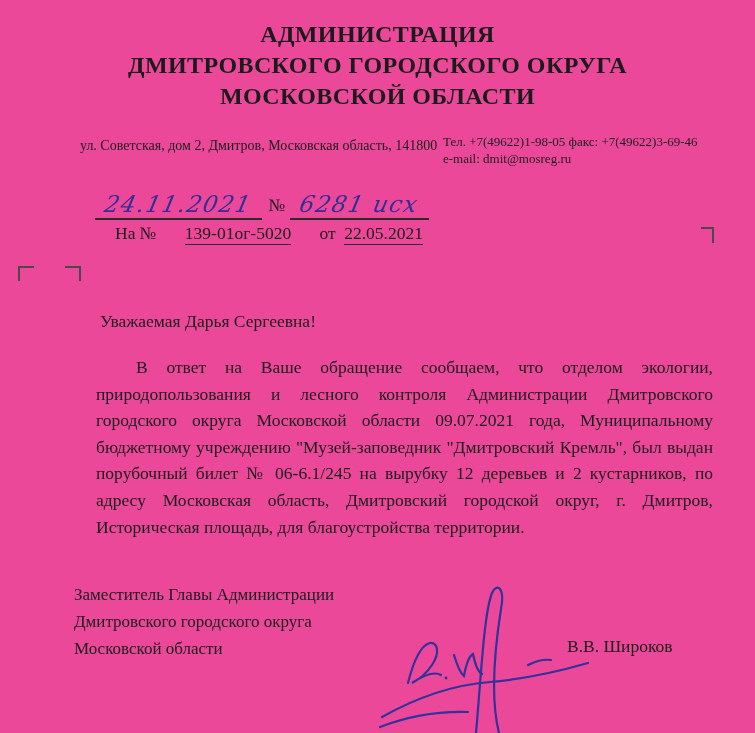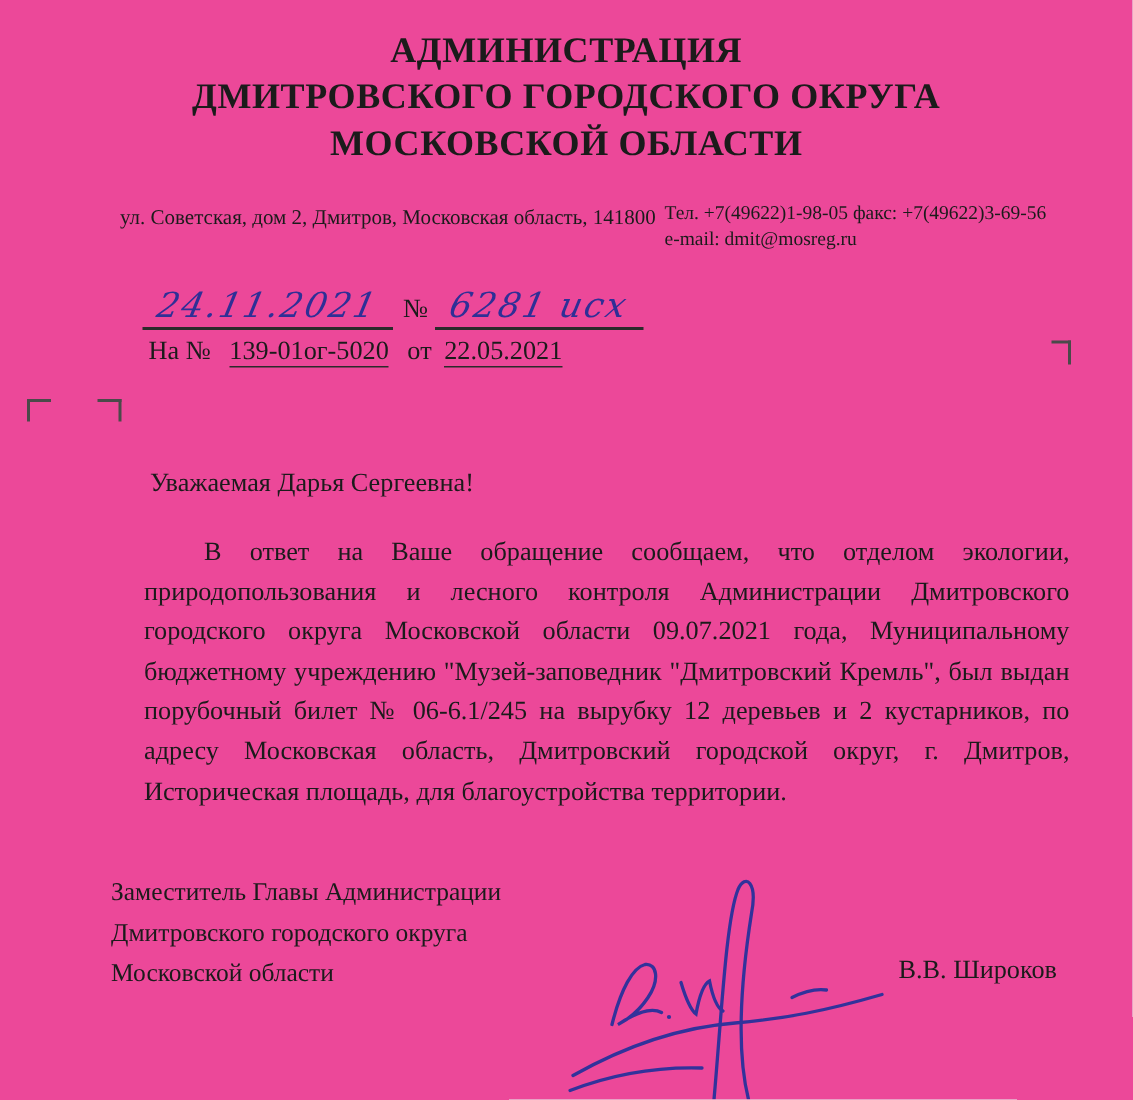--- a/index.html
+++ b/index.html
@@ -33,21 +33,21 @@
     text-align:center;
   }
   .hand {
     display:inline-block; font-family:"DejaVu Serif", serif; font-style:italic;
     color:#2f2f96; font-size:23px; letter-spacing:1.5px; transform:skewX(-12deg);
     white-space:nowrap;
   }
   .num-sign { font-size:17.5px; padding:0 5px 4px 7px; }
   .req-row2 { font-size:17.5px; margin-top:3px; white-space:nowrap; }
   .req-row2 .und { border-bottom:1.5px solid #2b2b2b; padding-bottom:1px; }
-  .req-row2 .gap { margin:0 4px 0 4px; }
+  .req-row2 .gap { margin:0 4px 0 20px; }
 
   
   .mark { position:absolute; }
   .mark-tl  { width:14px; height:13px; border-top:2px solid #4a4a4a; border-left:2px solid #4a4a4a; left:18px;  top:266px; }
   .mark-tr1 { width:14px; height:13px; border-top:2px solid #4a4a4a; border-right:2px solid #4a4a4a; left:65px;  top:266px; }
   .mark-tr2 { width:11px; height:14px; border-top:2px solid #4a4a4a; border-right:2px solid #4a4a4a; left:701px; top:227px; }
 
   
   .salutation {
     position:absolute; top:311px; left:100px; width:650px;
@@ -55,38 +55,38 @@
   }
   .body-par {
     position:absolute; top:354px; left:96px; width:617px;
     font-size:17.5px; line-height:26.6px; text-align:justify; text-indent:40px;
   }
 
   
   .sig-titles {
     position:absolute; top:581px; left:74px; font-size:17px; line-height:27px;
   }
-  .sig-name { position:absolute; top:636px; left:599px; font-size:17.5px; }
+  .sig-name { position:absolute; top:636px; left:567px; font-size:17.5px; }
   .sig-svg { position:absolute; left:378px; top:585px; }
 </style>
 </head>
 <body>
 
 <div class="page">
 
   <div class="letterhead">
     <div>АДМИНИСТРАЦИЯ</div>
     <div>ДМИТРОВСКОГО ГОРОДСКОГО ОКРУГА</div>
     <div>МОСКОВСКОЙ ОБЛАСТИ</div>
   </div>
 
   <div class="info-address">ул. Советская, дом 2, Дмитров, Московская область, 141800</div>
 
   <div class="info-contacts">
-    <div>Тел. +7(49622)1-98-05 факс: +7(49622)3-69-56</div>
+    <div>Тел. +7(49622)1-98-05 факс: +7(49622)3-69-46</div>
     <div>e-mail: dmit@mosreg.ru</div>
   </div>
 
   <div class="req">
     <div class="req-row1">
       <span class="seg"><span class="hand">24.11.2021</span></span>
       <span class="num-sign">№</span>
       <span class="seg"><span class="hand">6281 исх</span></span>
     </div>
     <div class="req-row2">

